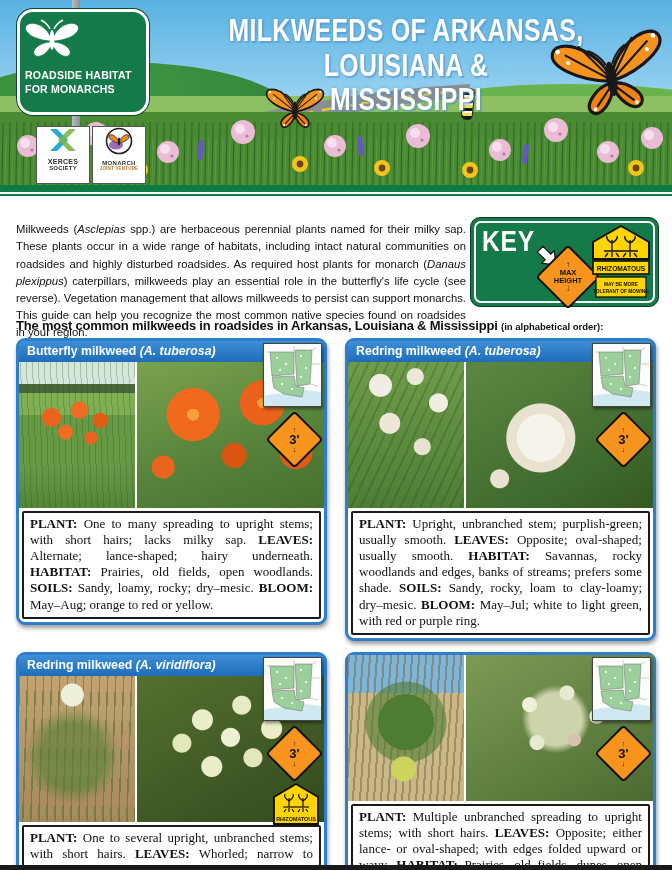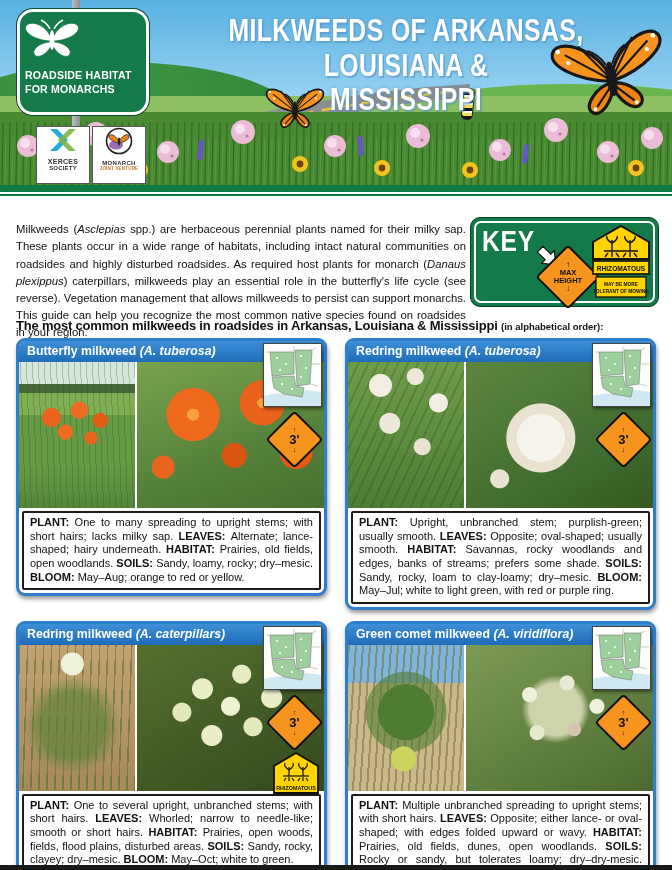--- a/index.html
+++ b/index.html
@@ -69,21 +69,21 @@
     grid-template-columns:1fr 1fr;column-gap:18px;row-gap:11px;align-items:start;}
   .card{position:relative;border:3px solid var(--card-border);border-radius:9px;background:#fff;
     box-shadow:1px 3px 4px rgba(0,0,0,.4);}
   .card-header{height:21px;line-height:21px;background:linear-gradient(#3d8fd6,#1f6cb8);
     border-radius:5px 5px 0 0;color:#fff;font-weight:bold;font-size:12.3px;padding-left:8px;white-space:nowrap;}
   .card-header i{font-style:italic;}
   .photos{display:flex;gap:2px;height:146px;background:#fff;}
   .photo{flex:1;}
   .photo-left{flex:0 0 38%;}
   .card-text{margin:3px;border:2px solid #1b1b1b;border-radius:2px;padding:3px 6px 4px;
-    font-size:11px;line-height:1.24;text-align:justify;color:#111;}
+    font-size:13px;line-height:1.24;text-align:justify;color:#111;font-family:Liberation Serif, serif;}
   .card-text b{font-weight:bold;}
   .range-map{position:absolute;top:2px;right:2px;width:57px;height:62px;background:#fff;border:1px solid #444;
     box-shadow:1px 2px 3px rgba(0,0,0,.45);}
   .height-sign{position:absolute;right:9px;top:78px;width:37px;height:37px;background:var(--sign-orange);
     border:2.5px solid #111;border-radius:4px;transform:rotate(45deg);}
   .height-sign .diamond-inner{position:absolute;inset:0;display:flex;flex-direction:column;align-items:center;
     justify-content:center;transform:rotate(-45deg);color:#111;font-weight:bold;}
   .height-sign .hval{font-size:13px;line-height:1;}
   .height-sign .dir-arrow{font-size:7px;line-height:1;}
   .rhizo-sign{position:absolute;right:5px;top:128px;display:none;}
@@ -429,21 +429,21 @@
           <span class="dir-arrow">↑</span>
           <span class="hval">3'</span>
           <span class="dir-arrow">↓</span>
         </div>
       </div>
 
     </div>
 
     <div class="card has-rhizo">
       <div class="card-header">
-        <span>Redring milkweed</span> <i>(A. caterpillars)</i>
+        <span>Redring milkweed</span> <i>(A. viridiflora)</i>
       </div>
       <div class="photos">
         <div class="photo photo-left p2l"></div>
         <div class="photo photo-right p2r"></div>
       </div>
       <div class="card-text"><b>PLANT: </b>One to several upright, unbranched stems; with short hairs. <b>LEAVES: </b>Whorled; narrow to needle-like; smooth or short hairs. <b>HABITAT: </b>Prairies, open woods, fields, flood plains, disturbed areas. <b>SOILS: </b>Sandy, rocky, clayey; dry–mesic. <b>BLOOM: </b>May–Oct; white to green.</div>
       <svg class="range-map" viewBox="0 0 57 62">
         <rect x="0" y="0" width="57" height="62" fill="#fdfdfb"></rect>
         <path d="M0,52 C14,48 30,50 42,46 L57,48 L57,62 L0,62 Z" fill="#cfe8f2"></path>
         <g fill="#9ccf9b" stroke="#7a7a7a" stroke-width="0.6">
@@ -479,23 +479,20 @@
           <path d="M16,24 V15 M30,24 V15"></path>
           <path d="M16,18 C13,16 11,13 12,11 M16,18 C19,16 21,13 20,11"></path>
           <path d="M30,18 C27,16 25,13 26,11 M30,18 C33,16 35,13 34,11"></path>
           <path d="M13,26 L11,29 M16,25 V29 M19,26 L21,29 M27,26 L25,29 M30,25 V29 M33,26 L35,29"></path>
         </g>
         <text x="23" y="37.5" text-anchor="middle" font-size="5.4" font-weight="bold" fill="#111">RHIZOMATOUS</text>
       </svg>
     </div>
 
     <div class="card">
-      <div class="card-header">
-        <span>Green comet milkweed</span> <i>(A. viridiflora)</i>
-      </div>
       <div class="photos">
         <div class="photo photo-left p3l"></div>
         <div class="photo photo-right p3r"></div>
       </div>
       <div class="card-text"><b>PLANT: </b>Multiple unbranched spreading to upright stems; with short hairs. <b>LEAVES: </b>Opposite; either lance- or oval-shaped; with edges folded upward or wavy. <b>HABITAT: </b>Prairies, old fields, dunes, open woodlands. <b>SOILS: </b>Rocky or sandy, but tolerates loamy; dry–dry-mesic. <b>BLOOM: </b>Jun–Aug; light green to yellowish green.</div>
       <svg class="range-map" viewBox="0 0 57 62">
         <rect x="0" y="0" width="57" height="62" fill="#fdfdfb"></rect>
         <path d="M0,52 C14,48 30,50 42,46 L57,48 L57,62 L0,62 Z" fill="#cfe8f2"></path>
         <g fill="#9ccf9b" stroke="#7a7a7a" stroke-width="0.6">
           <polygon points="6,8 30,8 30,30 8,32"></polygon>

